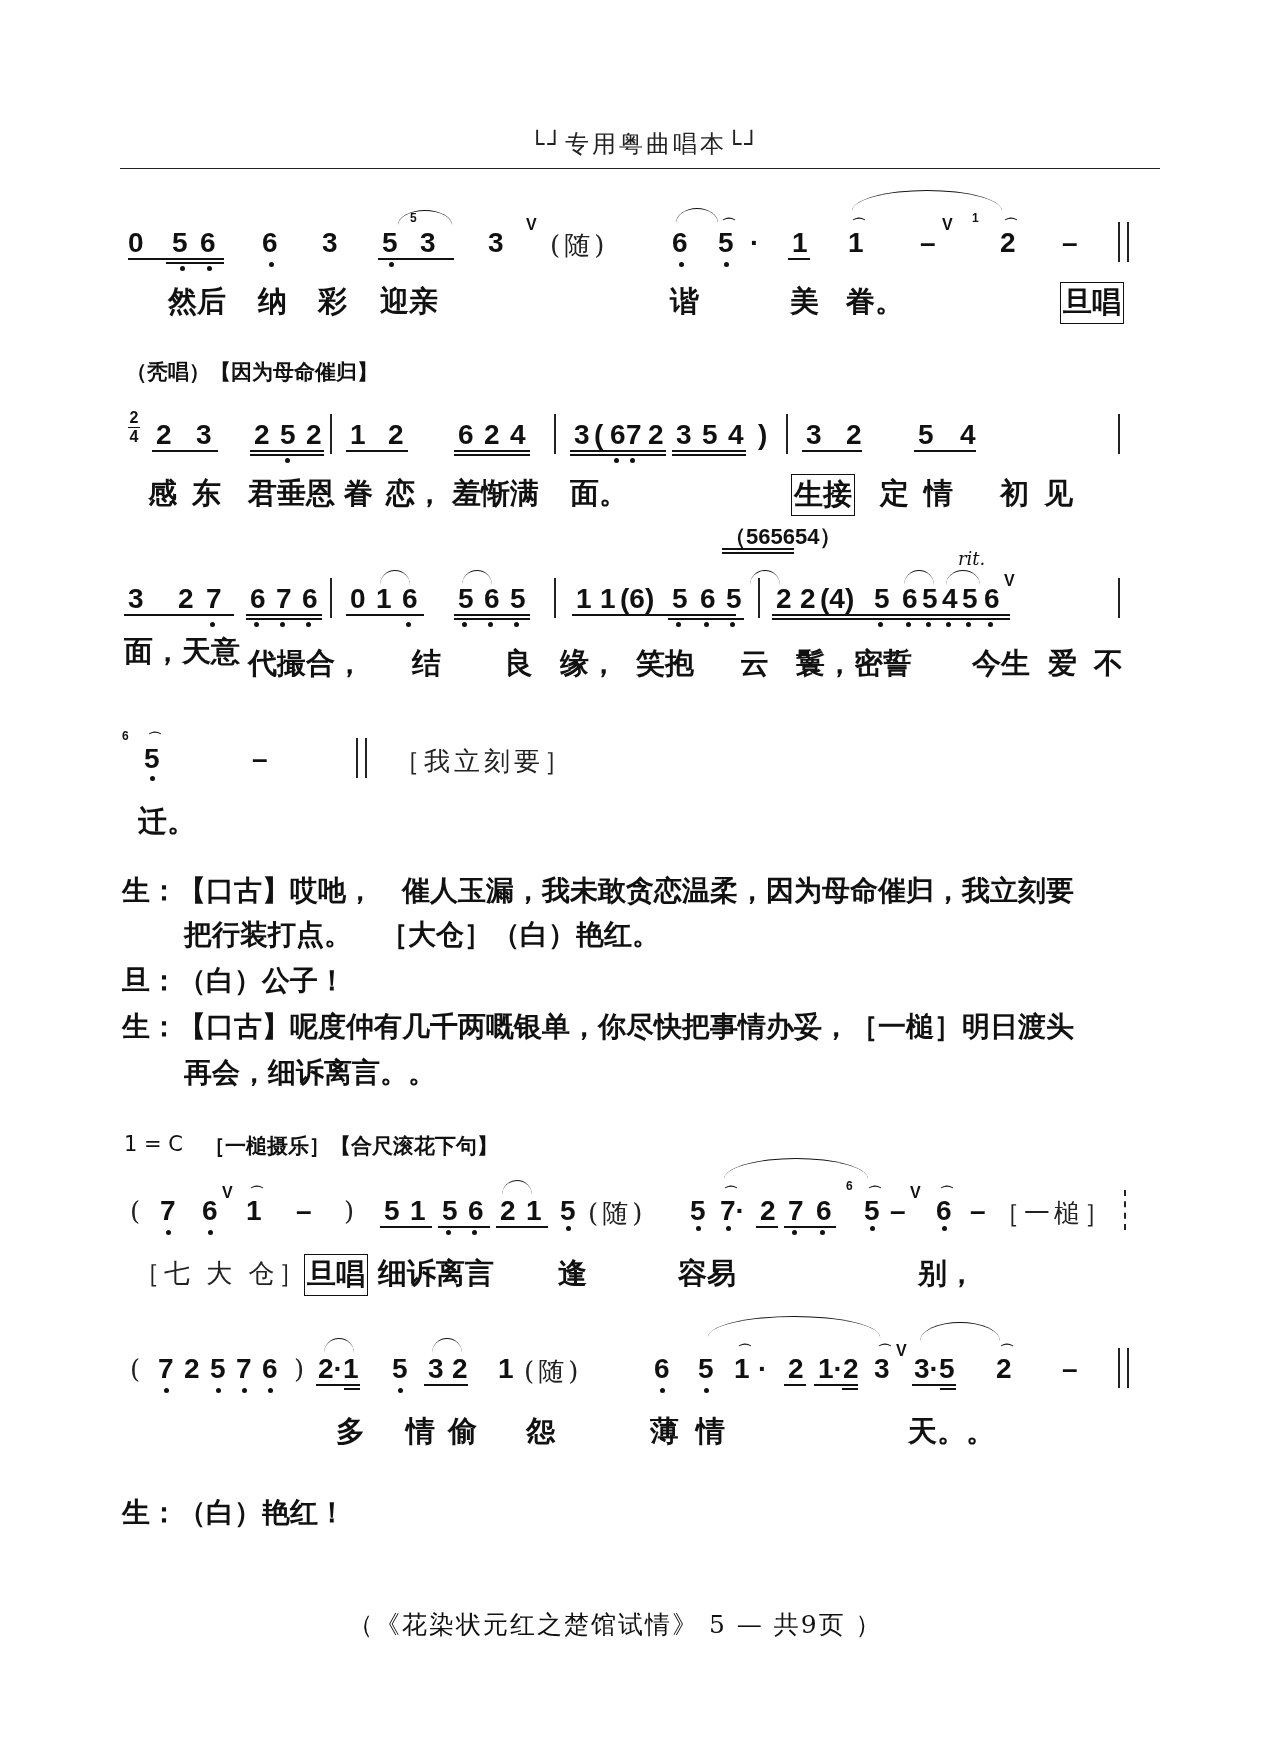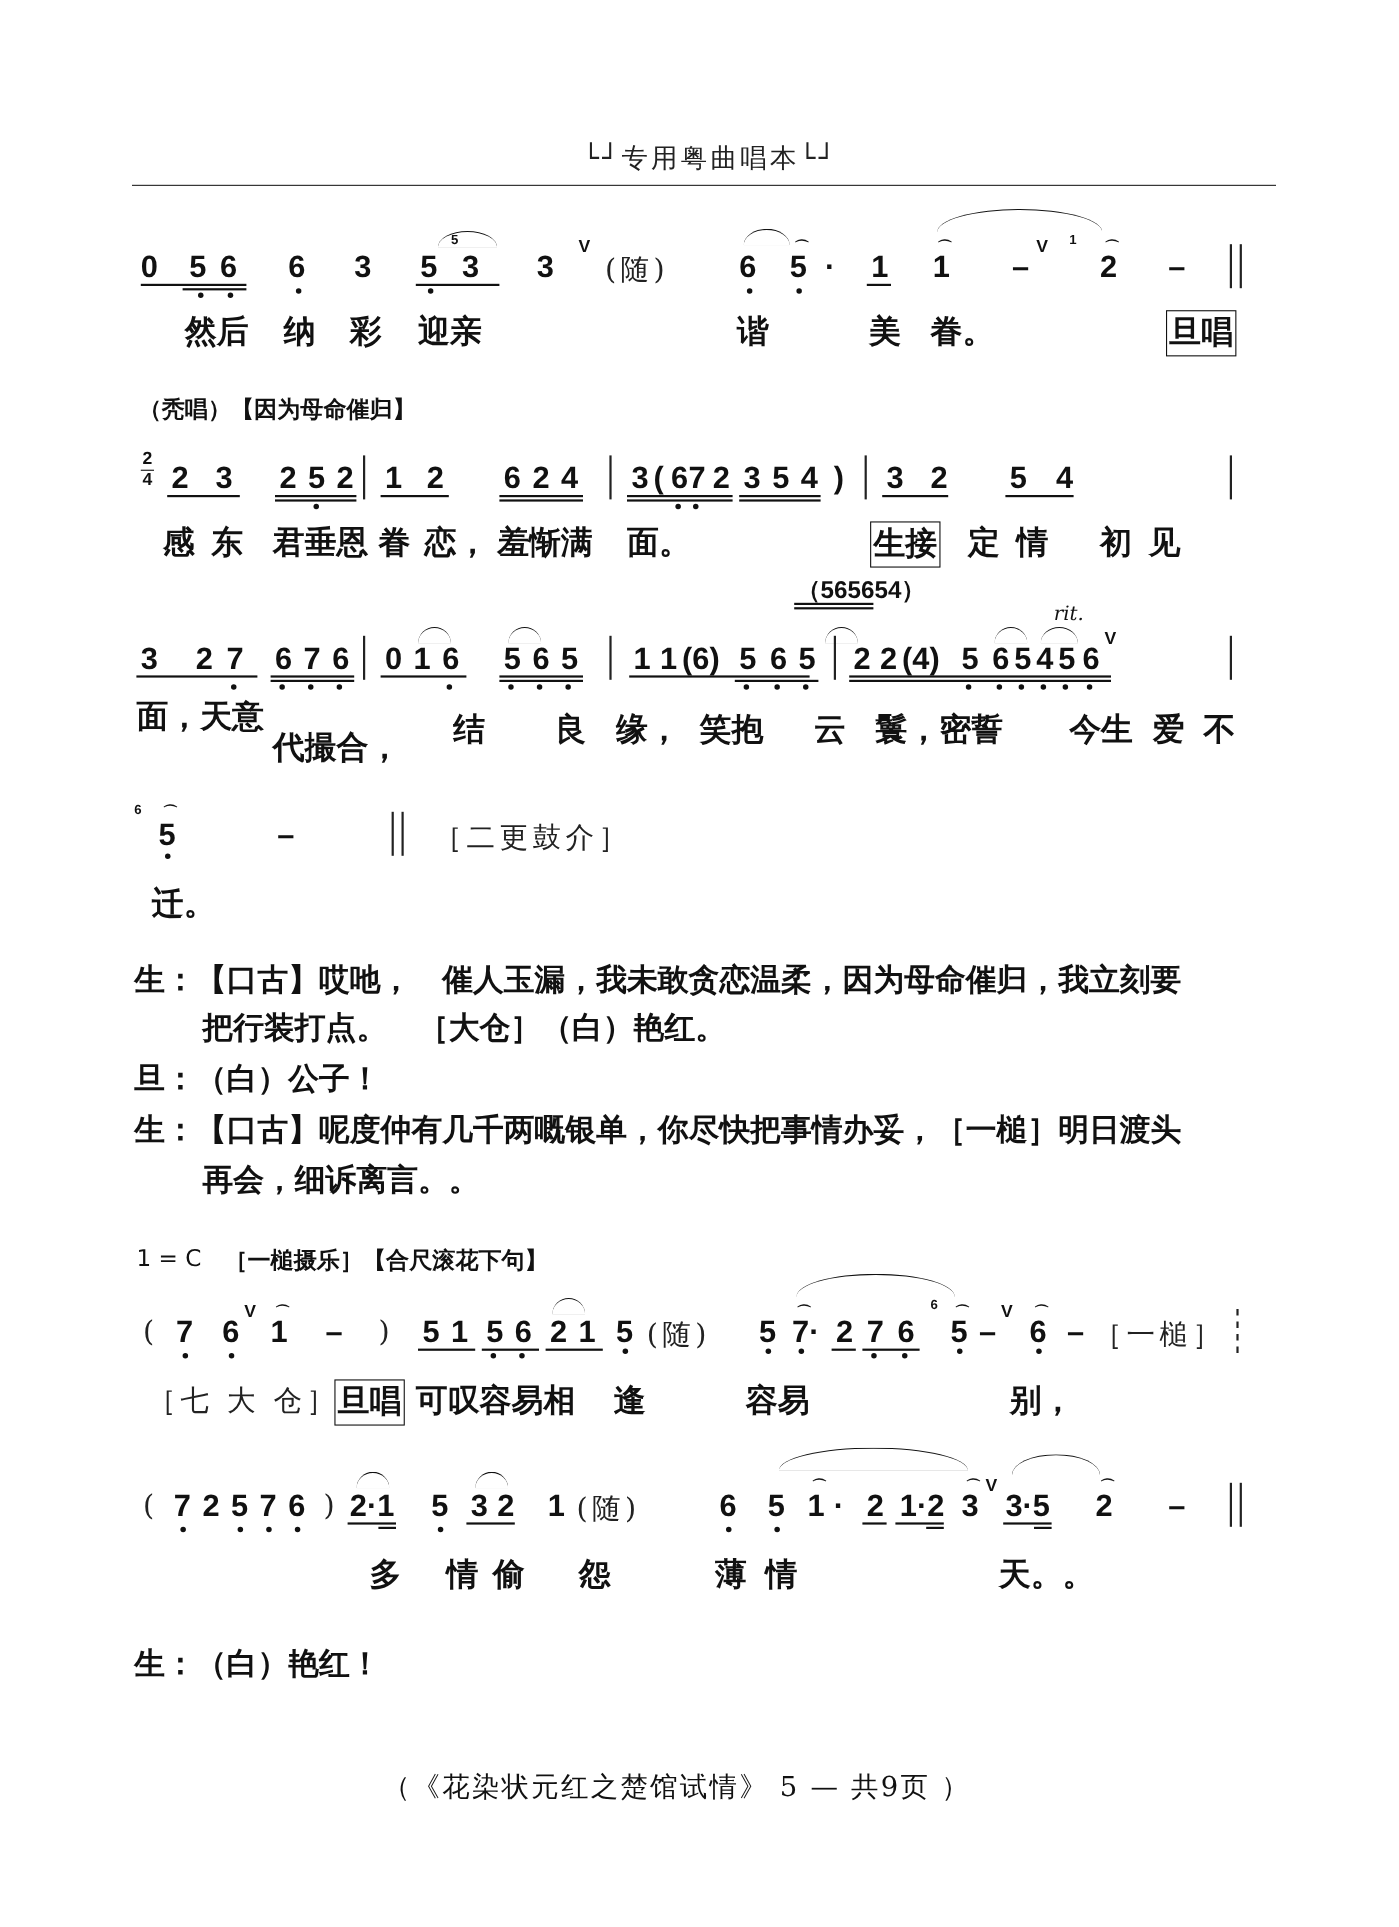--- a/index.html
+++ b/index.html
@@ -215,40 +215,40 @@
   <div class="dot" style="left:966px;top:622px"></div>
   <div class="dot" style="left:988px;top:622px"></div>
 
   <div class="slur" style="left:380px;top:570px;width:30px"></div>
   <div class="slur" style="left:462px;top:570px;width:30px"></div>
   <div class="slur" style="left:750px;top:570px;width:30px"></div>
   <div class="slur" style="left:904px;top:570px;width:30px"></div>
   <div class="slur" style="left:946px;top:570px;width:34px"></div>
 
   <span class="abs lyr" style="left:124px;top:632px">面，天意</span>
-  <span class="abs lyr" style="left:248px;top:660px">代撮合，</span>
+  <span class="abs lyr" style="left:248px;top:644px">代撮合，</span>
   <span class="abs lyr" style="left:412px;top:644px">结</span>
   <span class="abs lyr" style="left:504px;top:644px">良</span>
   <span class="abs lyr" style="left:560px;top:644px">缘，</span>
   <span class="abs lyr" style="left:636px;top:644px">笑抱</span>
   <span class="abs lyr" style="left:740px;top:644px">云</span>
   <span class="abs lyr" style="left:796px;top:644px">鬟，密誓</span>
   <span class="abs lyr" style="left:972px;top:644px">今生</span>
   <span class="abs lyr" style="left:1048px;top:644px">爱</span>
   <span class="abs lyr" style="left:1094px;top:644px">不</span>
 </div>
 
 <div>
   <span class="grace" style="left:122px;top:730px">6</span>
   <span class="fermata" style="left:148px;top:730px">⌒</span>
   <span class="abs note" style="left:144px;top:744px">5</span>
   <div class="dot" style="left:150px;top:776px"></div>
   <span class="abs note" style="left:252px;top:744px">–</span>
   <div class="dbar" style="left:356px;top:738px;height:40px"></div>
-  <span class="abs bracket-text" style="left:394px;top:744px">［二更鼓介］</span>
+  <span class="abs bracket-text" style="left:394px;top:744px">［我立刻要］</span>
   <span class="abs lyr" style="left:138px;top:802px">迁。</span>
 </div>
 
 <div>
   <div class="abs dlg" style="left:122px;top:868px">
     <span>生：</span><span>【口古】哎吔，　催人玉漏，我未敢贪恋温柔，因为母命催归，我立刻要</span>
   </div>
   <div class="abs dlg" style="left:184px;top:912px">
     <span>把行装打点。　［大仓］（白）艳红。</span>
   </div>
@@ -314,21 +314,21 @@
   <div class="dot" style="left:726px;top:1226px"></div>
   <div class="dot" style="left:792px;top:1230px"></div>
   <div class="dot" style="left:820px;top:1230px"></div>
   <div class="dot" style="left:870px;top:1226px"></div>
   <div class="dot" style="left:942px;top:1226px"></div>
   <div class="slur" style="left:502px;top:1180px;width:30px"></div>
   <div class="slur" style="left:724px;top:1158px;width:144px;height:20px"></div>
 
   <span class="abs bracket-text" style="left:134px;top:1256px">［七 大 仓］</span>
   <span class="abs lyr boxed" style="left:304px;top:1254px">旦唱</span>
-  <span class="abs lyr" style="left:378px;top:1254px">可叹容易相</span>
+  <span class="abs lyr" style="left:378px;top:1254px">细诉离言</span>
   <span class="abs lyr" style="left:558px;top:1254px">逢</span>
   <span class="abs lyr" style="left:678px;top:1254px">容易</span>
   <span class="abs lyr" style="left:918px;top:1254px">别，</span>
 </div>
 
 <div>
   <span class="abs bracket-text" style="left:130px;top:1354px">(</span>
   <span class="abs note" style="left:158px;top:1354px">7</span>
   <span class="abs note" style="left:184px;top:1354px">2</span>
   <span class="abs note" style="left:210px;top:1354px">5</span>

